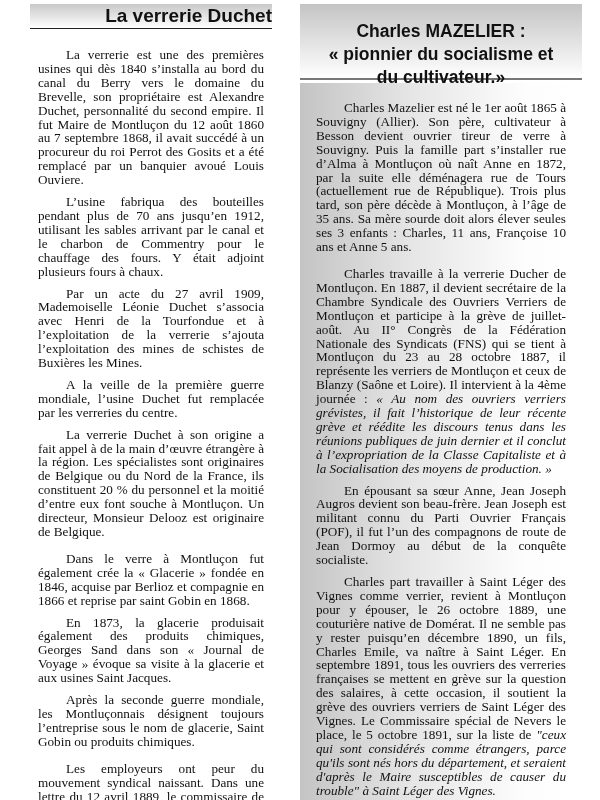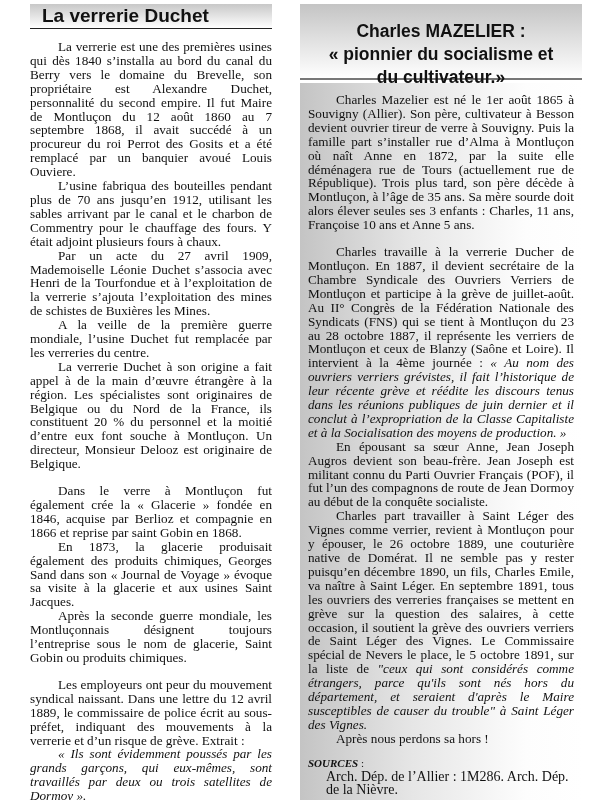--- a/index.html
+++ b/index.html
@@ -1,31 +1,31 @@
 <!DOCTYPE html>
 <html><head>
   <meta charset="utf-8">
   <style>
     html, body { margin: 0; padding: 0; background: #ffffff; }
     body { width: 600px; height: 800px; position: relative; overflow: hidden;
       font-family: "Liberation Serif", "DejaVu Serif", serif; color: #111; }
     .col-left { position: absolute; left: 30px; top: 4px; width: 242px; }
     .col-right { position: absolute; left: 300px; top: 4px; width: 282px; }
     .head-left { height: 24px; background: linear-gradient(#c8c8c8, #f4f4f4 80%, #ffffff);
-      border-bottom: 1.5px solid #222; text-align: left; padding-left: 12px; }
+      border-bottom: 1.5px solid #222; text-align: right; padding-left: 12px; }
     .head-left h1 { margin: 0; font-family: "Liberation Sans", "DejaVu Sans", sans-serif;
       font-weight: bold; font-size: 19px; line-height: 24px; }
     .head-right { height: 76px; background: linear-gradient(#c4c4c4, #f6f6f6 85%, #ffffff);
       border-bottom: 2px solid #777; text-align: center; padding-top: 16px; box-sizing: border-box; }
     .head-right h1 { margin: 0; font-family: "Liberation Sans", "DejaVu Sans", sans-serif;
       font-weight: bold; font-size: 17.5px; line-height: 23px; }
     .panel { margin-top: 3px; height: 718px; box-sizing: border-box; padding: 10px 8px 0 8px;
       background: linear-gradient(to right, #c4c4c4 0%, #e6e6e6 40%, #fdfdfd 80%, #ffffff 100%); }
     .body-left { padding-top: 11px; }
-    p { margin: 0; font-size: 13.2px; line-height: 13.9px; text-align: justify; hyphens: manual; font-family: Liberation Serif, serif; }
+    p { margin: 8px; font-size: 13.2px; line-height: 13.9px; text-align: justify; hyphens: manual; font-family: Liberation Serif, serif; }
     p.ind { text-indent: 28px; }
     p.gap { margin-top: 13px; }
     em { font-style: italic; }
     .sources-label { font-size: 11px; font-weight: bold; font-style: italic; margin-top: 11px; }
     .sources-label span.colon { font-weight: normal; font-style: normal; text-decoration: none; }
     .sources-text { font-size: 14px; line-height: 13px; margin-top: 1px; margin-left: 18px; }
     .authors { text-align: right; font-size: 13px; margin-top: 13px; padding-right: 2px; }
   </style>
 </head>
 <body>

